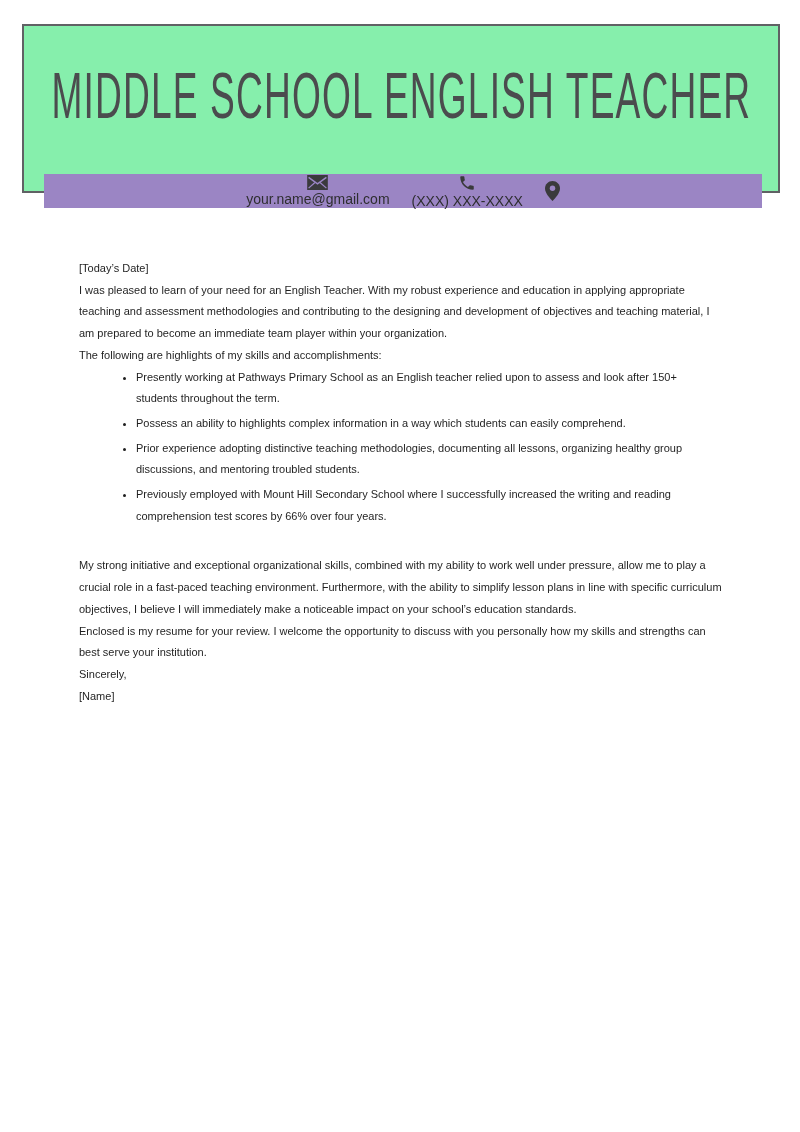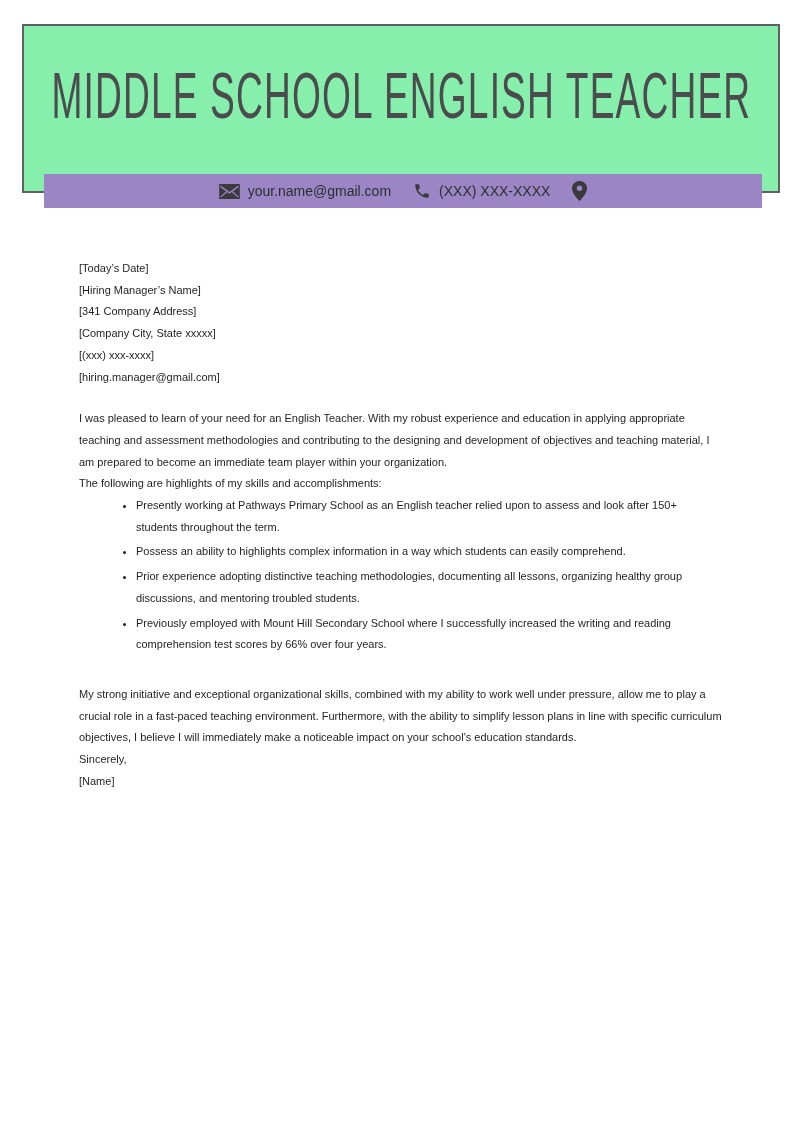--- a/index.html
+++ b/index.html
@@ -47,24 +47,25 @@
     background: #9b85c4;
     display: flex;
     align-items: center;
     justify-content: center;
     gap: 22px;
     z-index: 2;
   }
   .contact-item {
     display: flex;
     align-items: center;
-    gap: 8px;
+    gap: 1px;
     font-size: 14px;
     color: #2e2e30;
     white-space: nowrap;
+    flex-direction: column;
   }
   .contact-item svg { display: block; }
 
   
   .letter {
     position: absolute;
     left: 79px;
     top: 258px;
     width: 643px;
     font-size: 11px;
@@ -124,40 +125,34 @@
       </svg>
     </span>
   </div>
 
 </div>
 
 <div class="letter">
 
   <p class="date-line">[Today’s Date]</p>
 
-  <div class="recipient-block">
-    <p>[Hiring Manager’s Name]</p>
-    <p>[341 Company Address]</p>
-    <p>[Company City, State xxxxx]</p>
-    <p>[(xxx) xxx-xxxx]</p>
-    <p>[hiring.manager@gmail.com]</p>
-  </div>
 
 
   <p class="para-intro">I was pleased to learn of your need for an English Teacher. With my robust experience and education in applying appropriate teaching and assessment methodologies and contributing to the designing and development of objectives and teaching material, I am prepared to become an immediate team player within your organization.</p>
 
   <p class="highlights-intro">The following are highlights of my skills and accomplishments:</p>
 
   <ul class="highlights">
     <li>Presently working at Pathways Primary School as an English teacher relied upon to assess and look after 150+ students throughout the term.</li>
     <li>Possess an ability to highlights complex information in a way which students can easily comprehend.</li>
     <li>Prior experience adopting distinctive teaching methodologies, documenting all lessons, organizing healthy group discussions, and mentoring troubled students.</li>
     <li>Previously employed with Mount Hill Secondary School where I successfully increased the writing and reading comprehension test scores by 66% over four years.</li>
   </ul>
 
   <p class="para-strengths">My strong initiative and exceptional organizational skills, combined with my ability to work well under pressure, allow me to play a crucial role in a fast-paced teaching environment. Furthermore, with the ability to simplify lesson plans in line with specific curriculum objectives, I believe I will immediately make a noticeable impact on your school’s education standards.</p>
 
+  <p class="para-closing">Enclosed is my resume for your review. I welcome the opportunity to discuss with you personally how my skills and strengths can best serve your institution.</p>
 
   <p class="signoff-line">Sincerely,</p>
 
   <p class="signature-line">[Name]</p>
 
 </div>
 
 </body></html>

